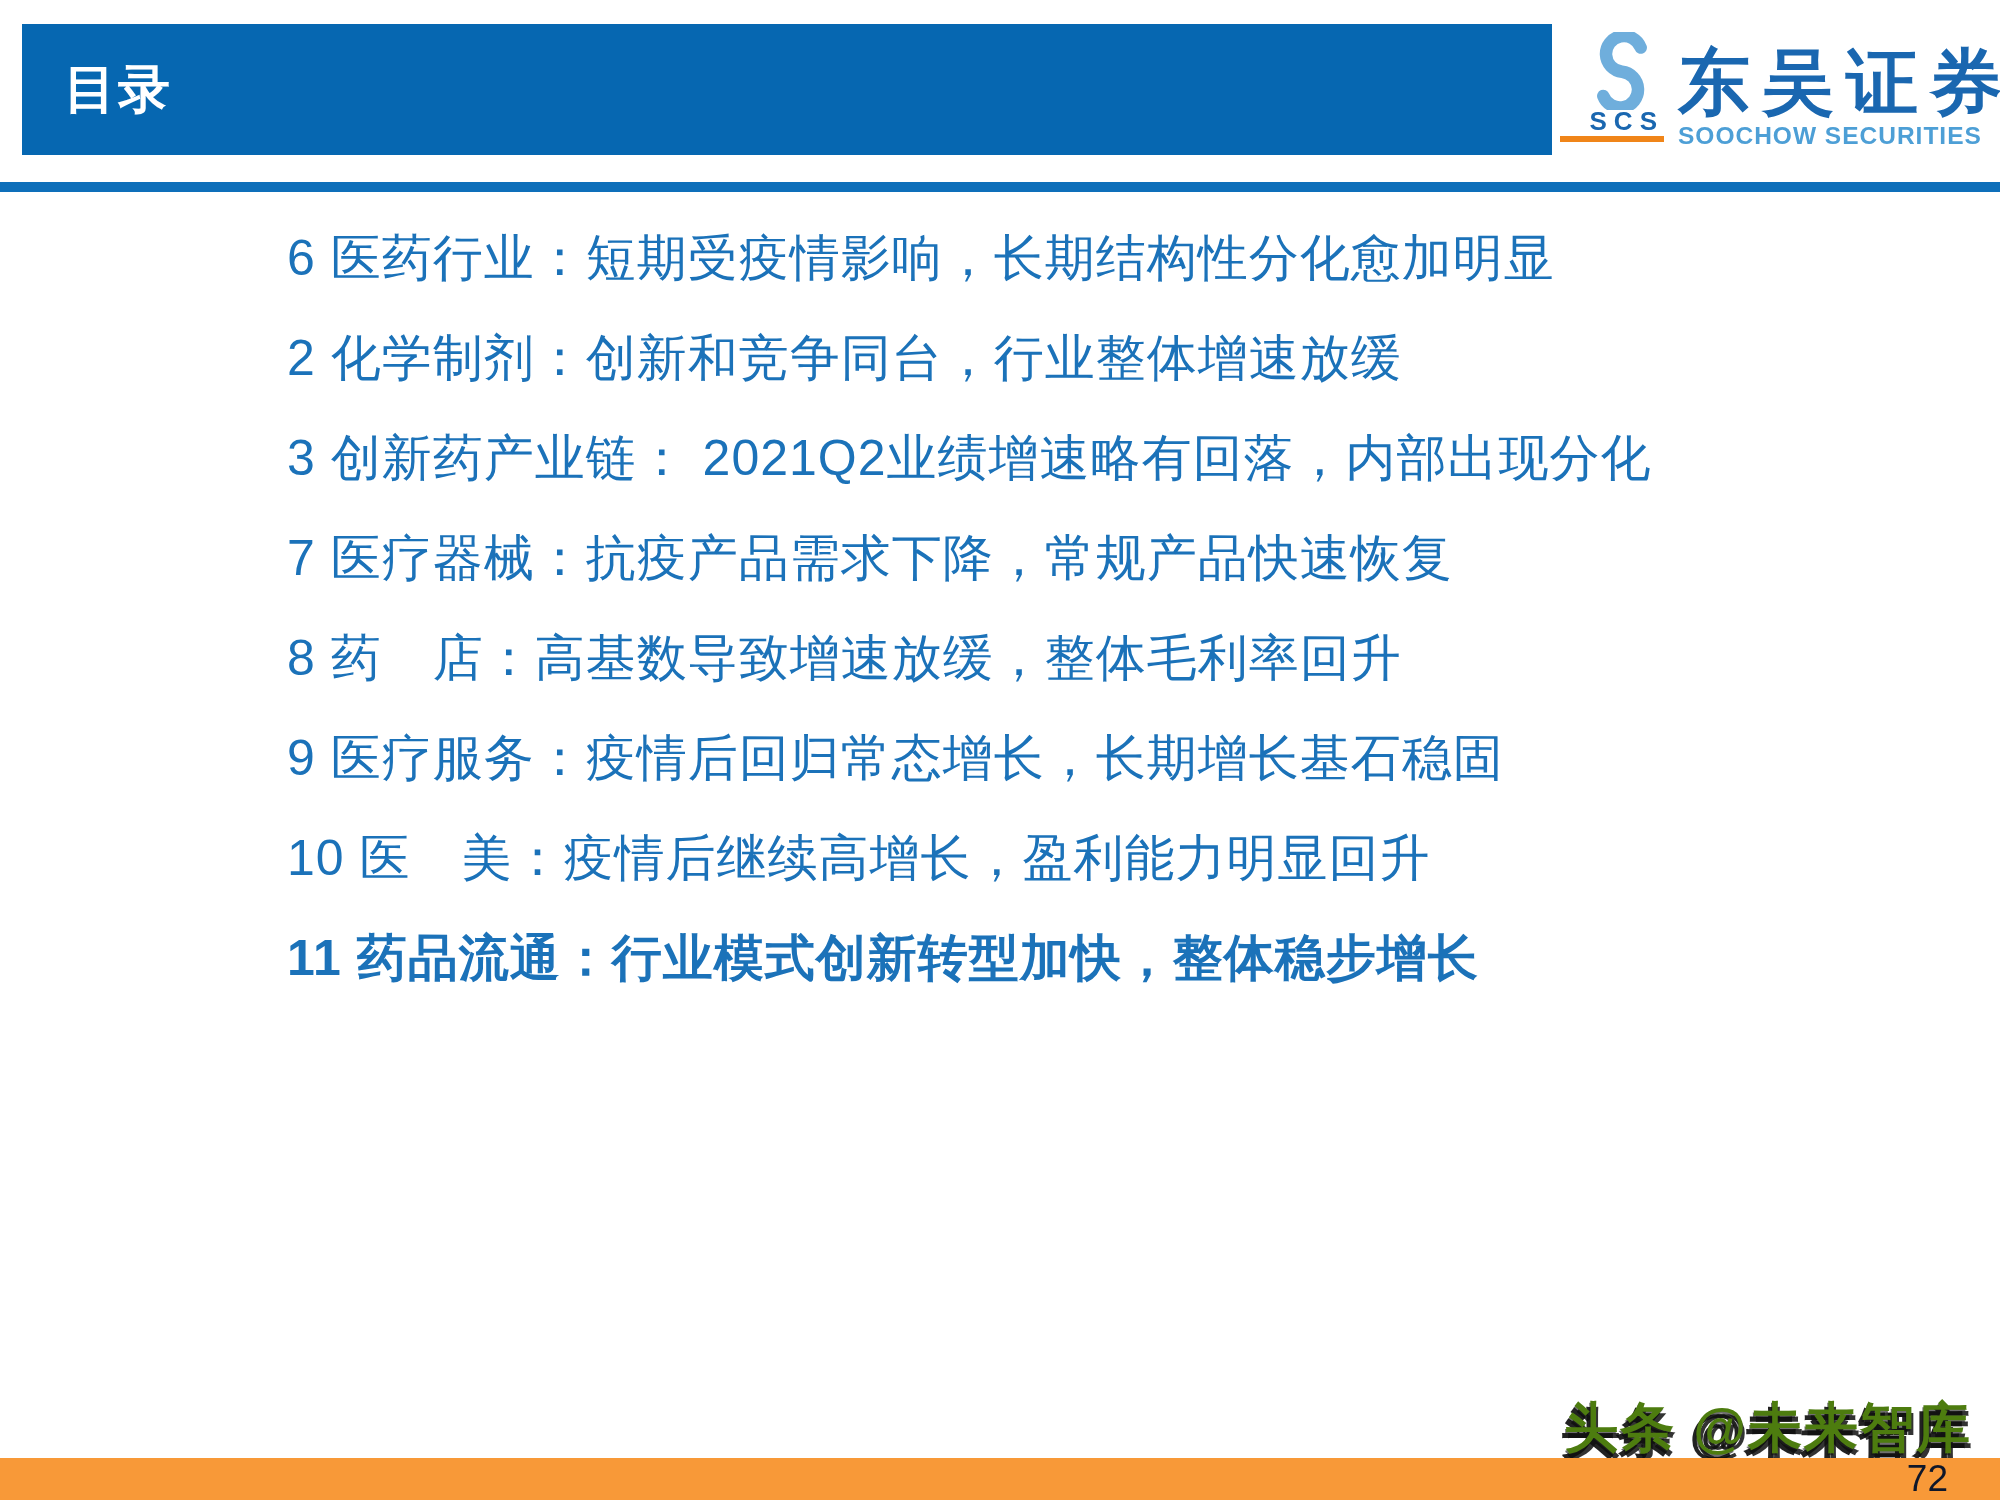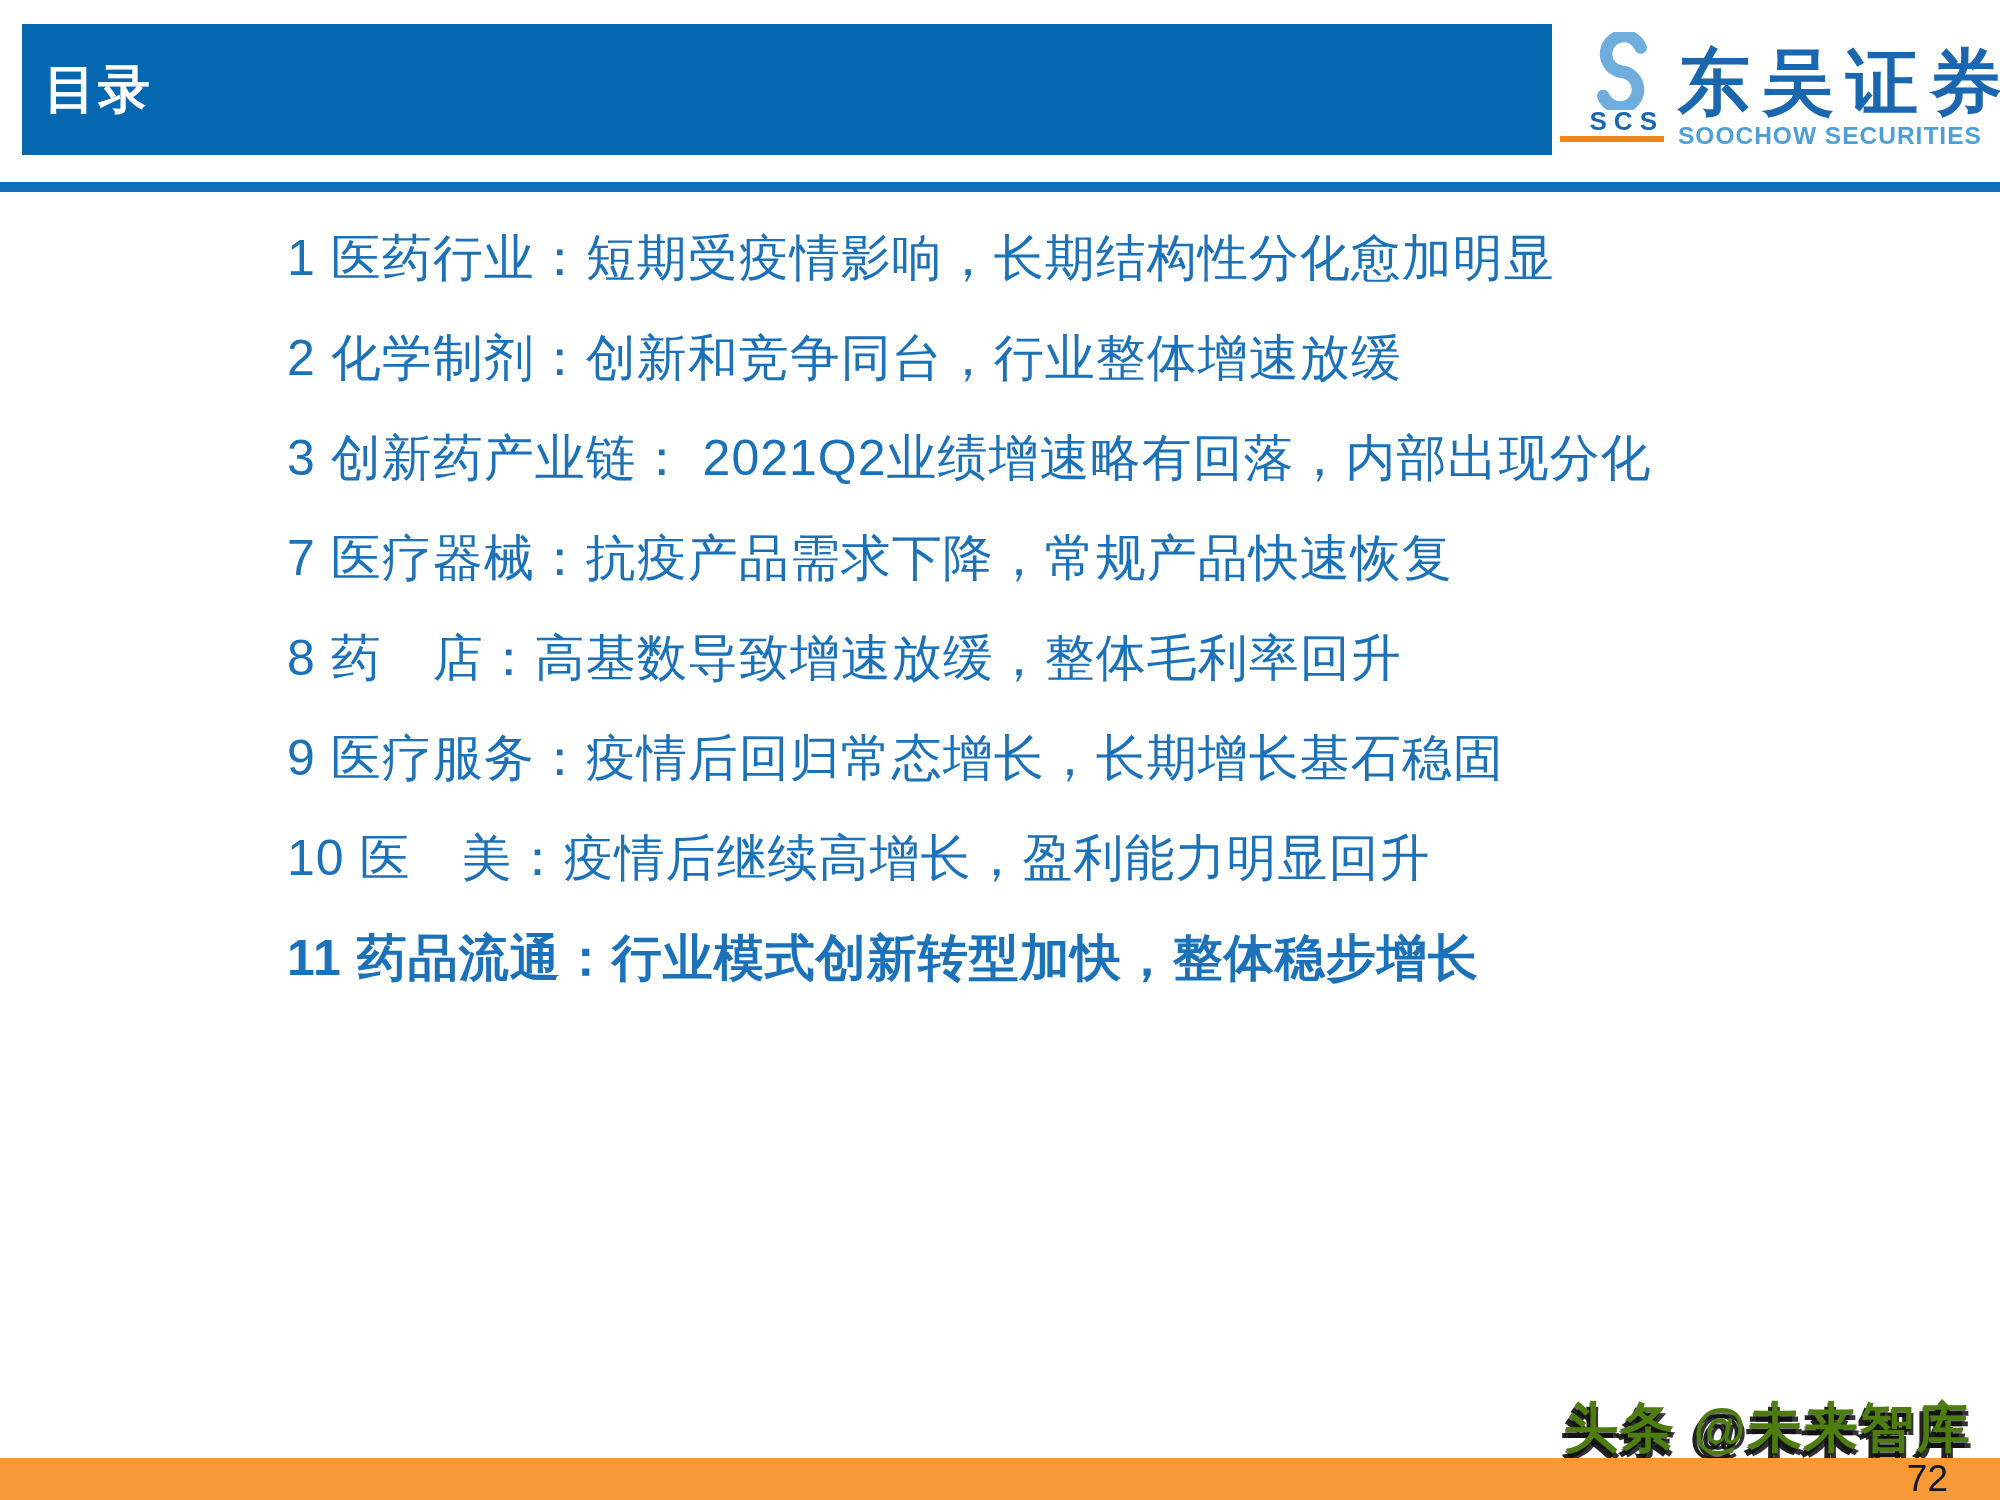--- a/index.html
+++ b/index.html
@@ -13,21 +13,21 @@
     --logo-en-blue:#4D9FD6;
   }
   *{margin:0;padding:0;box-sizing:border-box;}
   html,body{width:2000px;height:1500px;background:#fff;overflow:hidden;
     font-family:"Liberation Sans","DejaVu Sans",sans-serif;}
   .slide{position:relative;width:2000px;height:1500px;background:#fff;}
 
   
   .header-bar{position:absolute;left:22px;top:24px;width:1530px;height:131px;
     background:var(--header-blue);display:flex;align-items:center;}
-  .page-title{color:#fff;font-size:52px;font-weight:700;margin-left:22px;
+  .page-title{color:#fff;font-size:52px;font-weight:700;margin-left:42px;
     letter-spacing:2px;}
 
   
   .logo{position:absolute;right:10px;top:32px;width:430px;height:118px;
     display:flex;align-items:flex-start;gap:14px;}
   .logo-mark{display:flex;flex-direction:column;align-items:flex-end;width:110px;}
   .logo-mark svg{width:84px;height:78px;display:block;}
   .scs-label{color:var(--logo-dark-blue);font-weight:700;font-size:26px;
     letter-spacing:7px;line-height:1;margin-top:-2px;text-indent:7px;}
   .logo-underline{width:104px;height:6px;background:var(--logo-orange);margin-top:2px;}
@@ -80,21 +80,21 @@
     </div>
     <div class="logo-names">
       <div class="brand-cn">东吴证券</div>
       <div class="brand-en">SOOCHOW SECURITIES</div>
     </div>
   </div>
 
   <div class="divider"></div>
 
   <ul class="toc-list">
-    <li class="toc-item">1 医药行业：短期受疫情影响，长期结构性分化愈加明显</li>
+    <li class="toc-item">6 医药行业：短期受疫情影响，长期结构性分化愈加明显</li>
     <li class="toc-item">2 化学制剂：创新和竞争同台，行业整体增速放缓</li>
     <li class="toc-item">3 创新药产业链： 2021Q2业绩增速略有回落，内部出现分化</li>
     <li class="toc-item">7 医疗器械：抗疫产品需求下降，常规产品快速恢复</li>
     <li class="toc-item">8 药　店：高基数导致增速放缓，整体毛利率回升</li>
     <li class="toc-item">9 医疗服务：疫情后回归常态增长，长期增长基石稳固</li>
     <li class="toc-item">10 医　美：疫情后继续高增长，盈利能力明显回升</li>
     <li class="toc-item bold">11 药品流通：行业模式创新转型加快，整体稳步增长</li>
   </ul>
 
   <div class="watermark">头条 @未来智库</div>

